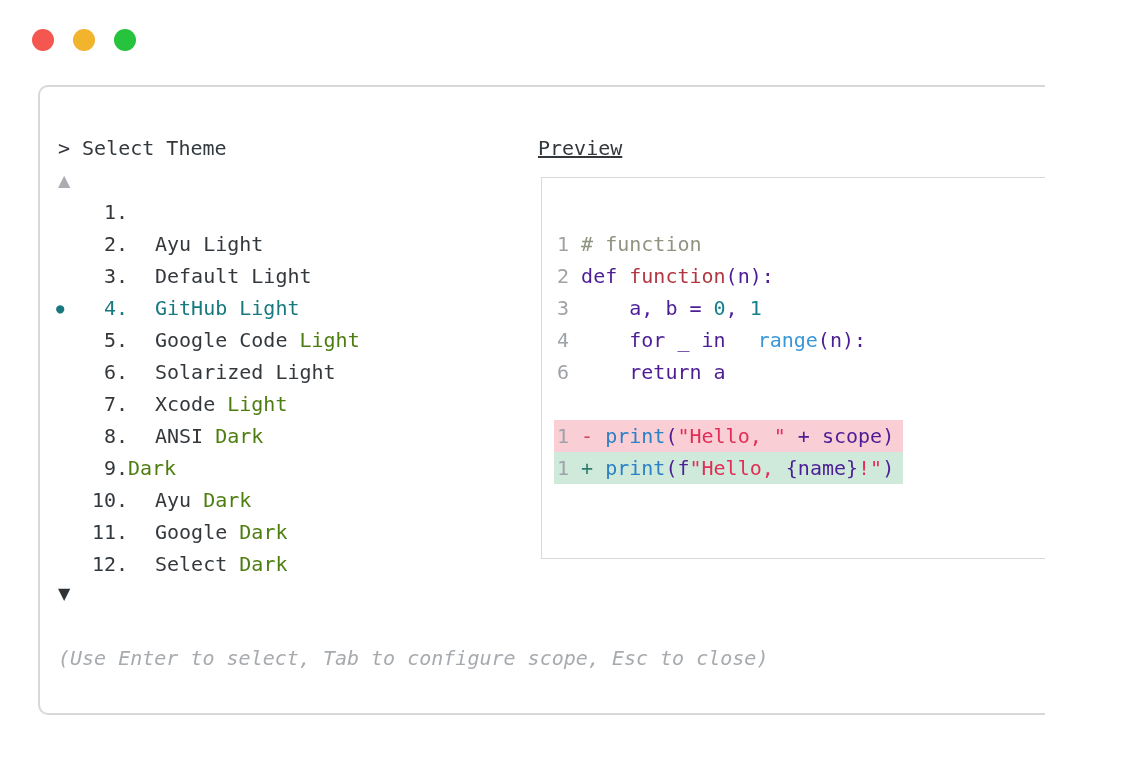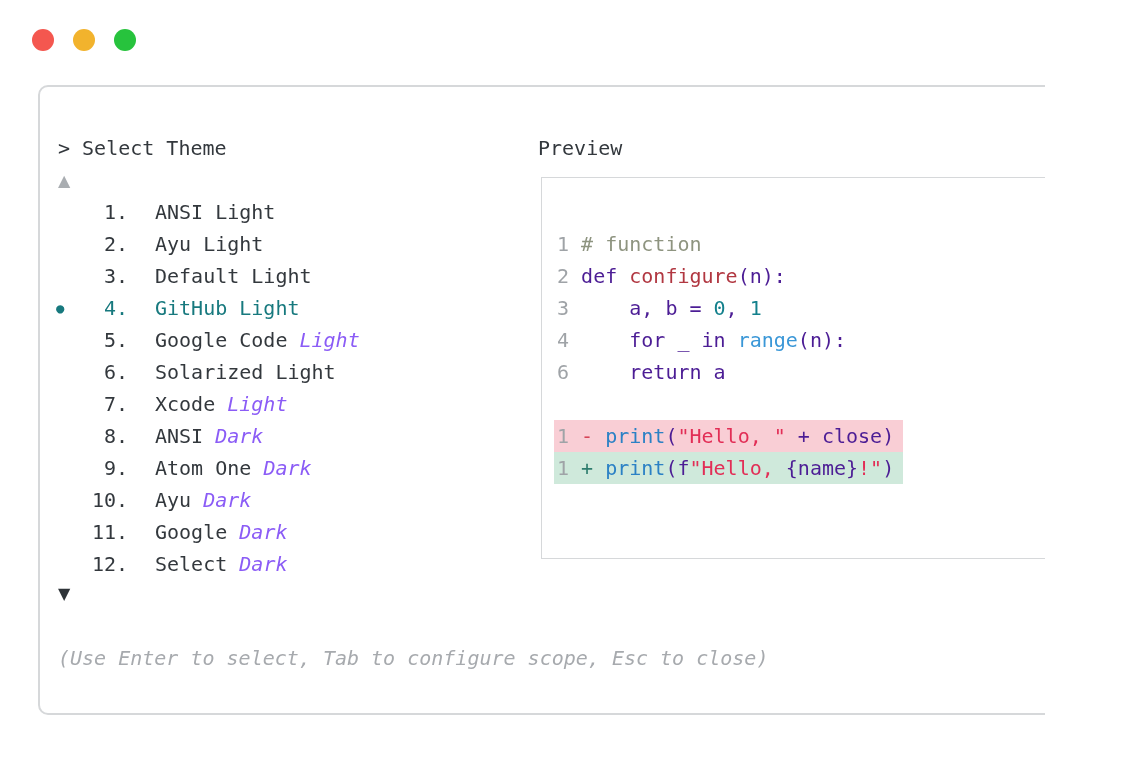--- a/index.html
+++ b/index.html
@@ -13,53 +13,53 @@
   #light-close{left:32px;background:#f4574f;}
   #light-min{left:73px;background:#f2b32d;}
   #light-zoom{left:114px;background:#27c33d;}
 
   
   #window{
     position:absolute;left:38px;top:85px;width:1051px;height:630px;
     background:#ffffff;border:2px solid #d6d8da;border-radius:10px;box-sizing:border-box;
   }
   #prompt{position:absolute;left:58px;top:132px;white-space:pre;}
-  #preview-label{position:absolute;left:538px;top:132px;}
+  #preview-label{position:absolute;left:538px;top:132px;text-decoration:underline;}
   #scroll-up{position:absolute;left:58px;top:165px;color:#a9adb1;font-size:16px;font-family:"DejaVu Sans",sans-serif;}
   #scroll-down{position:absolute;left:58px;top:578px;color:#2e3338;font-size:16px;font-family:"DejaVu Sans",sans-serif;}
 
   
   #theme-list{position:absolute;left:56px;top:196px;}
   .theme-row{display:flex;align-items:center;height:32px;cursor:default;}
   .theme-row .bullet{width:26px;font-size:14px;color:#17797e;}
   .theme-row .num{width:46px;text-align:right;white-space:pre;}
   .theme-row .name{margin-left:27px;white-space:pre;}
   .theme-row .suffix{white-space:pre;}
-  .theme-row .suffix.gray{color:#8b5cf6;font-style:italic;}
+  .theme-row .suffix.gray{color:#4d7c0f;}
   .theme-row.selected .num,
   .theme-row.selected .name,
   .theme-row.selected .suffix{color:#17797e;}
 
   
   #footer-hint{position:absolute;left:58px;top:642px;color:#a7aaae;white-space:pre;font-style:italic;}
 
   
   #preview-box{
     position:absolute;left:541px;top:177px;width:520px;height:382px;
     border:1.5px solid #d6d8da;background:#ffffff;box-sizing:border-box;
     padding:50px 0 12px 15px;overflow:hidden;
   }
   .code-line{height:32px;white-space:pre;}
   .code-spacer{height:32px;}
   .lineno{color:#9fa3a7;}
   .tk-plain{color:#4c1d95;}
   .tk-comment{color:#8e9480;}
   .tk-func{color:#b13741;}
   .tk-num{color:#13808c;}
-  .tk-lblue{color:#3a97d7;}
+  .tk-lblue{color:#3a97d7;margin-left:20px;}
   .tk-blue{color:#2b81c5;text-align:center;}
   .tk-string{color:#e22e56;}
   .tk-del-sign{color:#d64457;}
   .tk-add-sign{color:#2e7d6e;}
   .hl{display:inline-block;padding:0 9px 0 3px;margin-left:-3px;}
   .hl.del{background:#f9ced5;}
   .hl.add{background:#cfe9db;}
 </style>
 </head>
 <body>
@@ -75,21 +75,20 @@
   <div id="prompt">&gt; Select Theme</div>
   <div id="preview-label">Preview</div>
 
   <div id="scroll-up">▲</div>
   <div id="scroll-down">▼</div>
 
   <div id="theme-list">
       <div class="theme-row">
         <span class="bullet"></span>
         <span class="num"> 1.</span>
-        <span class="name">ANSI Light</span>
       </div>
       <div class="theme-row">
         <span class="bullet"></span>
         <span class="num"> 2.</span>
         <span class="name">Ayu Light</span>
       </div>
       <div class="theme-row">
         <span class="bullet"></span>
         <span class="num"> 3.</span>
         <span class="name">Default Light</span>
@@ -118,21 +117,20 @@
       </div>
       <div class="theme-row">
         <span class="bullet"></span>
         <span class="num"> 8.</span>
         <span class="name">ANSI </span>
         <span class="suffix gray">Dark</span>
       </div>
       <div class="theme-row">
         <span class="bullet"></span>
         <span class="num"> 9.</span>
-        <span class="name">Atom One </span>
         <span class="suffix gray">Dark</span>
       </div>
       <div class="theme-row">
         <span class="bullet"></span>
         <span class="num">10.</span>
         <span class="name">Ayu </span>
         <span class="suffix gray">Dark</span>
       </div>
       <div class="theme-row">
         <span class="bullet"></span>
@@ -143,24 +141,24 @@
       <div class="theme-row">
         <span class="bullet"></span>
         <span class="num">12.</span>
         <span class="name">Select </span>
         <span class="suffix gray">Dark</span>
       </div>
     </div>
 
   <div id="preview-box">
       <div class="code-line"><span class="lineno">1 </span><span class="tk-comment"># function</span></div>
-      <div class="code-line"><span class="lineno">2 </span><span class="tk-plain">def </span><span class="tk-func">configure</span><span class="tk-plain">(n):</span></div>
+      <div class="code-line"><span class="lineno">2 </span><span class="tk-plain">def </span><span class="tk-func">function</span><span class="tk-plain">(n):</span></div>
       <div class="code-line"><span class="lineno">3 </span><span class="tk-plain">    a, b = </span><span class="tk-num">0</span><span class="tk-plain">, </span><span class="tk-num">1</span></div>
       <div class="code-line"><span class="lineno">4 </span><span class="tk-plain">    for _ in </span><span class="tk-lblue">range</span><span class="tk-plain">(n):</span></div>
       <div class="code-line"><span class="lineno">6 </span><span class="tk-plain">    return a</span></div>
       <div class="code-spacer"></div>
-      <div class="code-line"><span class="hl del"><span class="lineno">1 </span><span class="tk-del-sign">- </span><span class="tk-blue">print</span><span class="tk-plain">(</span><span class="tk-string">"Hello, "</span><span class="tk-plain"> + close)</span></span></div>
+      <div class="code-line"><span class="hl del"><span class="lineno">1 </span><span class="tk-del-sign">- </span><span class="tk-blue">print</span><span class="tk-plain">(</span><span class="tk-string">"Hello, "</span><span class="tk-plain"> + scope)</span></span></div>
       <div class="code-line"><span class="hl add"><span class="lineno">1 </span><span class="tk-add-sign">+ </span><span class="tk-blue">print</span><span class="tk-plain">(f</span><span class="tk-string">"Hello, </span><span class="tk-plain">{name}</span><span class="tk-string">!"</span><span class="tk-plain">)</span></span></div>
     </div>
 
   <div id="footer-hint">(Use Enter to select, Tab to configure scope, Esc to close)</div>
 
 </div>
 
 </body></html>

